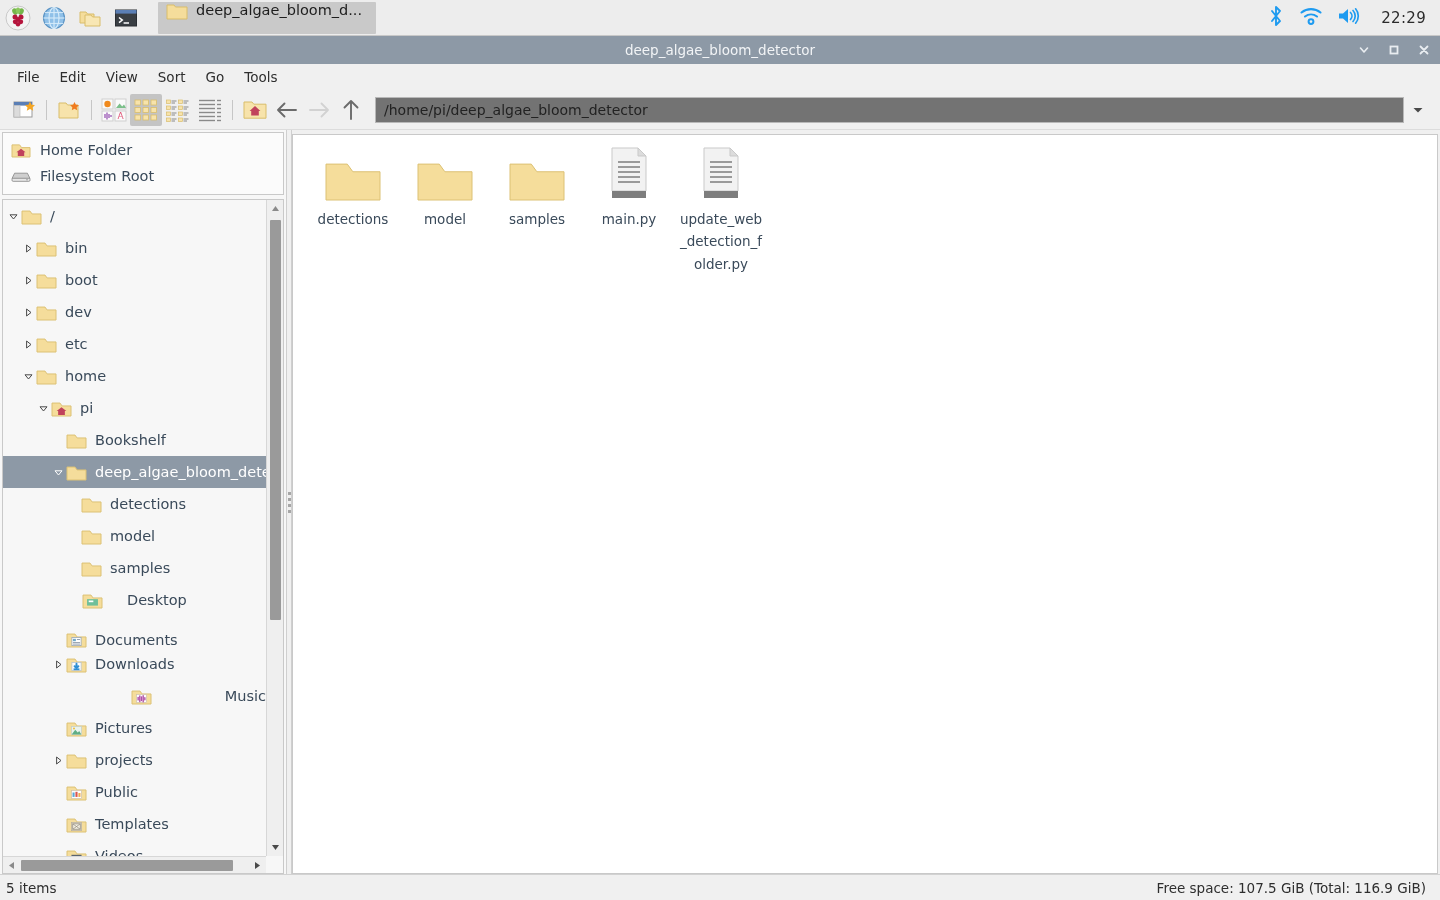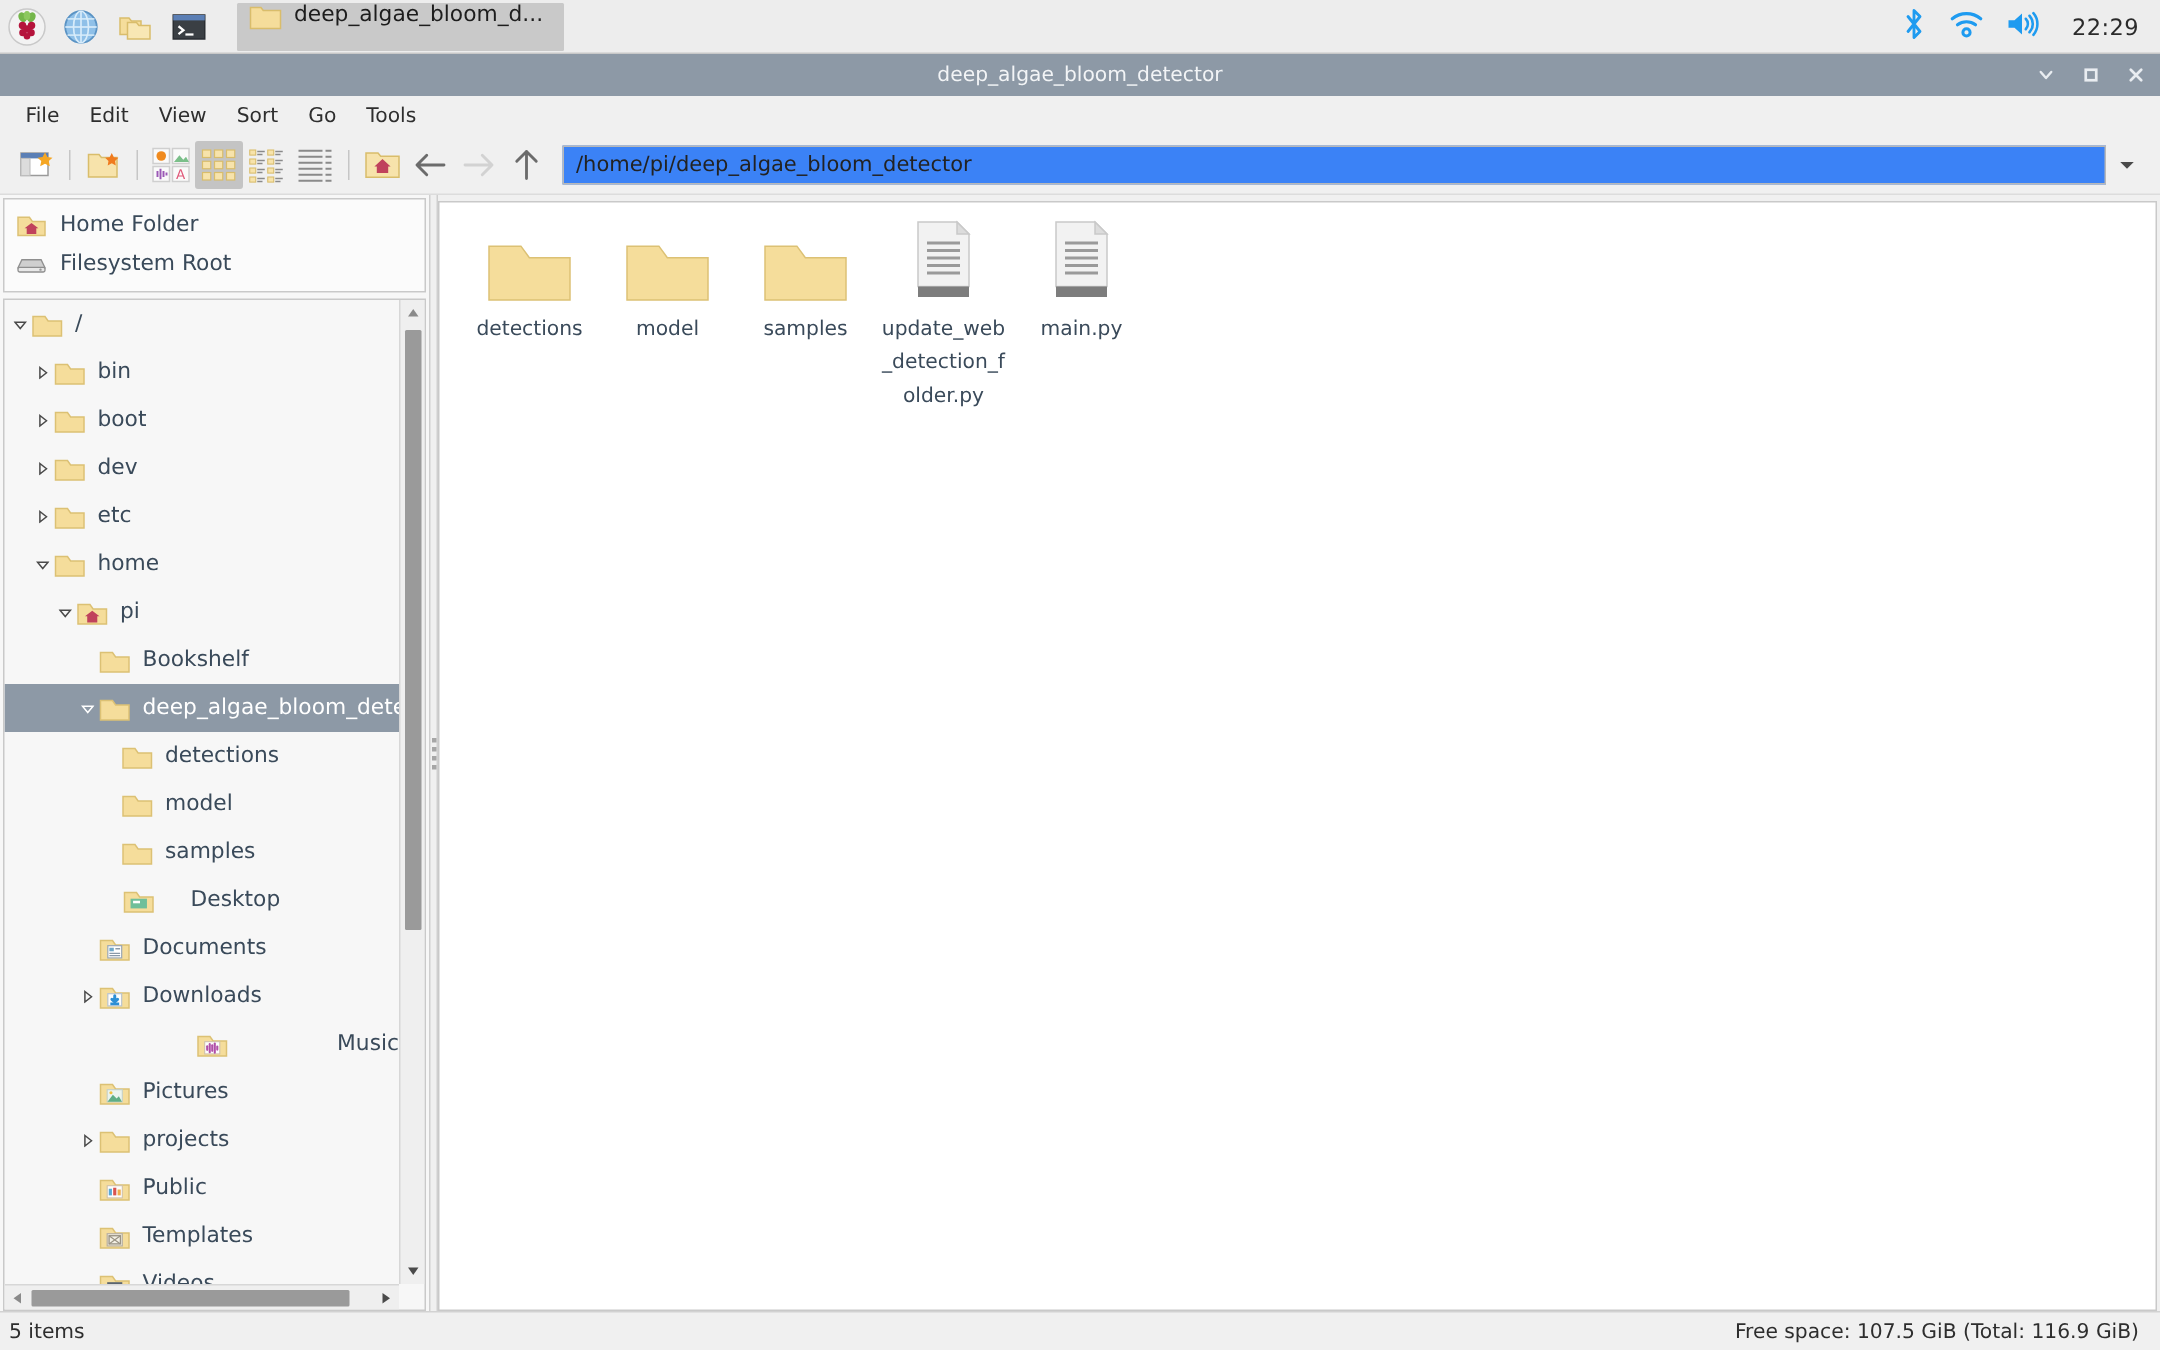--- a/index.html
+++ b/index.html
@@ -108,21 +108,21 @@
     flex: 0 0 auto;
   }
   .tbtn.active { background: #c4c4c4; }
   .tsep {
     width: 1px; height: 20px; background: #c6c6c6;
     margin: 0 6px; flex: 0 0 auto;
   }
   #pathbar {
     flex: 1 1 auto;
     height: 26px; margin-left: 8px;
-    background: #3b82f6;
+    background: #737373;
     border: 1px solid #b8b8b8;
     display: flex; align-items: center;
     padding: 0 8px;
     font-size: 14px; color: #222;
   }
   #path-dropdown {
     width: 28px; height: 32px;
     display: flex; align-items: center; justify-content: center;
     flex: 0 0 auto;
   }
@@ -662,21 +662,21 @@
               <span class="arrow"></span>
               <span class="ticon">
                 <svg width="21" height="17" viewBox="0 0 21 17">
                   <path d="M1 3.06 h7.98 l2.1 2.89 H20 V16 H1 Z" fill="#f5dd9b" stroke="#dcc174"></path>
                   <rect x="5.04" y="7.14" width="10.92" height="6.46" fill="#6fbf9a"></rect>
                   <rect x="6.72" y="8.5" width="4.62" height="1.7000000000000002" fill="#ffffff"></rect>
                 </svg>
               </span>
               <span class="tlabel">Desktop</span>
             </div>
-            <div class="trow" style="padding-left: 47px;">
+            <div class="trow" style="padding-left: 47px; align-items: flex-end;">
               <span class="arrow"></span>
               <span class="ticon">
                 <svg width="21" height="17" viewBox="0 0 21 17">
                   <path d="M1 3.06 h7.98 l2.1 2.89 H20 V16 H1 Z" fill="#f5dd9b" stroke="#dcc174"></path>
                   <rect x="5.880000000000001" y="6.46" width="9.24" height="8.16" fill="#ffffff" stroke="#9aa7b5" stroke-width=".8"></rect>
                   <rect x="6.930000000000001" y="7.82" width="2.9400000000000004" height="2.3800000000000003" fill="#6fa8c9"></rect>
                   <g stroke="#8a99a8" stroke-width=".9">
                     <line x1="10.92" y1="8.5" x2="14.07" y2="8.5"></line>
                     <line x1="6.930000000000001" y1="11.56" x2="14.07" y2="11.56"></line>
                     <line x1="6.930000000000001" y1="13.09" x2="14.07" y2="13.09"></line>
@@ -852,38 +852,38 @@
                 <rect x="5" y="44" width="34" height="7" fill="#7d7d7d"></rect>
                 <g stroke="#9a9a9a" stroke-width="2">
                   <line x1="11" y1="15" x2="33" y2="15"></line>
                   <line x1="11" y1="20" x2="33" y2="20"></line>
                   <line x1="11" y1="25" x2="33" y2="25"></line>
                   <line x1="11" y1="30" x2="33" y2="30"></line>
                   <line x1="11" y1="35" x2="33" y2="35"></line>
                 </g>
               </svg>
             </div>
-            <div class="flabel">update_web_detection_folder.py</div>
+            <div class="flabel">main.py</div>
           </div>
           <div class="fitem">
             <div class="fico">
               <svg width="44" height="54" viewBox="0 0 44 54">
                 <path d="M5 1 H31 L39 9 V44 H5 Z" fill="#f2f2f2" stroke="#c9c9c9" stroke-width="1"></path>
                 <path d="M31 1 V9 H39 Z" fill="#dcdcdc" stroke="#c9c9c9" stroke-width="1"></path>
                 <rect x="5" y="44" width="34" height="7" fill="#7d7d7d"></rect>
                 <g stroke="#9a9a9a" stroke-width="2">
                   <line x1="11" y1="15" x2="33" y2="15"></line>
                   <line x1="11" y1="20" x2="33" y2="20"></line>
                   <line x1="11" y1="25" x2="33" y2="25"></line>
                   <line x1="11" y1="30" x2="33" y2="30"></line>
                   <line x1="11" y1="35" x2="33" y2="35"></line>
                 </g>
               </svg>
             </div>
-            <div class="flabel">main.py</div>
+            <div class="flabel">update_web_detection_folder.py</div>
           </div>
         </div>
     </div>
   </div>
 
   <div id="statusbar">
     <span>5 items</span>
     <span class="right">Free space: 107.5 GiB (Total: 116.9 GiB)</span>
   </div>
 </div>

